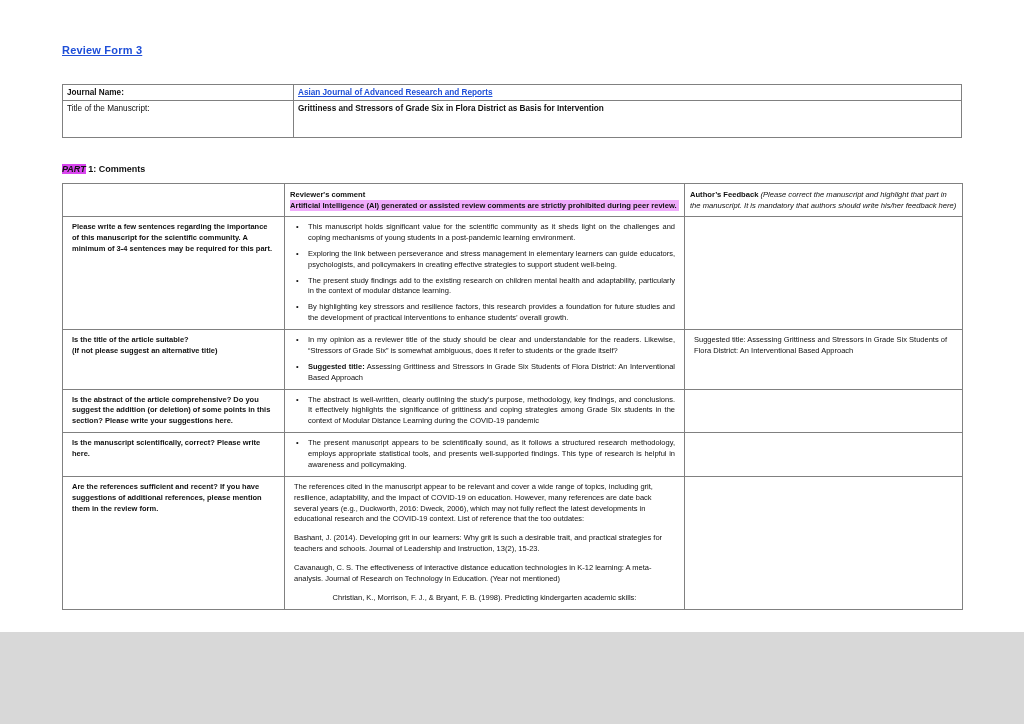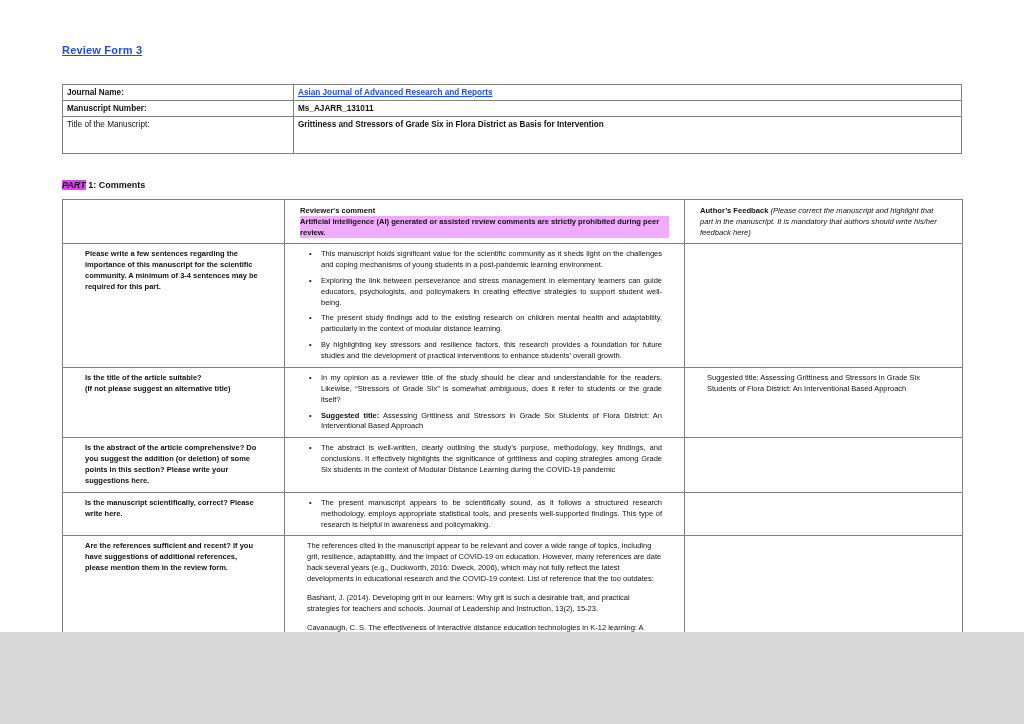--- a/index.html
+++ b/index.html
@@ -80,31 +80,31 @@
     background: #f0abfc;
     font-weight: bold;
     color: #111;
   }
   .main-table {
     border: 1px solid #808080;
   }
   .main-table td {
     border: 1px solid #808080;
     font-size: 7.5px;
-    padding: 5px 22px;
+    padding: 5px 9px;
     vertical-align: top;
     color: #111;
     line-height: 1.45;
   }
   .col-q { width: 222px; }
   .col-r { width: 400px; }
   .col-a { width: 278px; }
   .hdr td {
     font-size: 7.6px;
-    padding: 5px 15px;
+    padding: 5px 5px;
   }
   .hdr .hdr-auth i { font-style: italic; }
   .q {
     font-weight: bold;
     font-size: 7.6px;
     line-height: 1.5;
   }
   ul.bul {
     margin: 0;
     padding-left: 14px;
@@ -149,24 +149,20 @@
   <div class="sheet">
 
     <div class="doc-title">Review Form 3</div>
 
     <table class="meta-table">
       <tbody>
           <tr>
         <td class="label">Journal Name:</td>
         <td class="value"><span class="meta-link">Asian Journal of Advanced Research and Reports</span></td>
       </tr>
-      <tr>
-        <td class="label">Manuscript Number:</td>
-        <td class="value">Ms_AJARR_131011</td>
-      </tr>
       <tr class="row-title">
         <td class="label normal">Title of the Manuscript:</td>
         <td class="value">Grittiness and Stressors of Grade Six in Flora District as Basis for Intervention</td>
       </tr>
     </tbody>
       </table>
 
     <div class="part-line">
       <span class="hl">PART</span>
       <span>1:</span>

